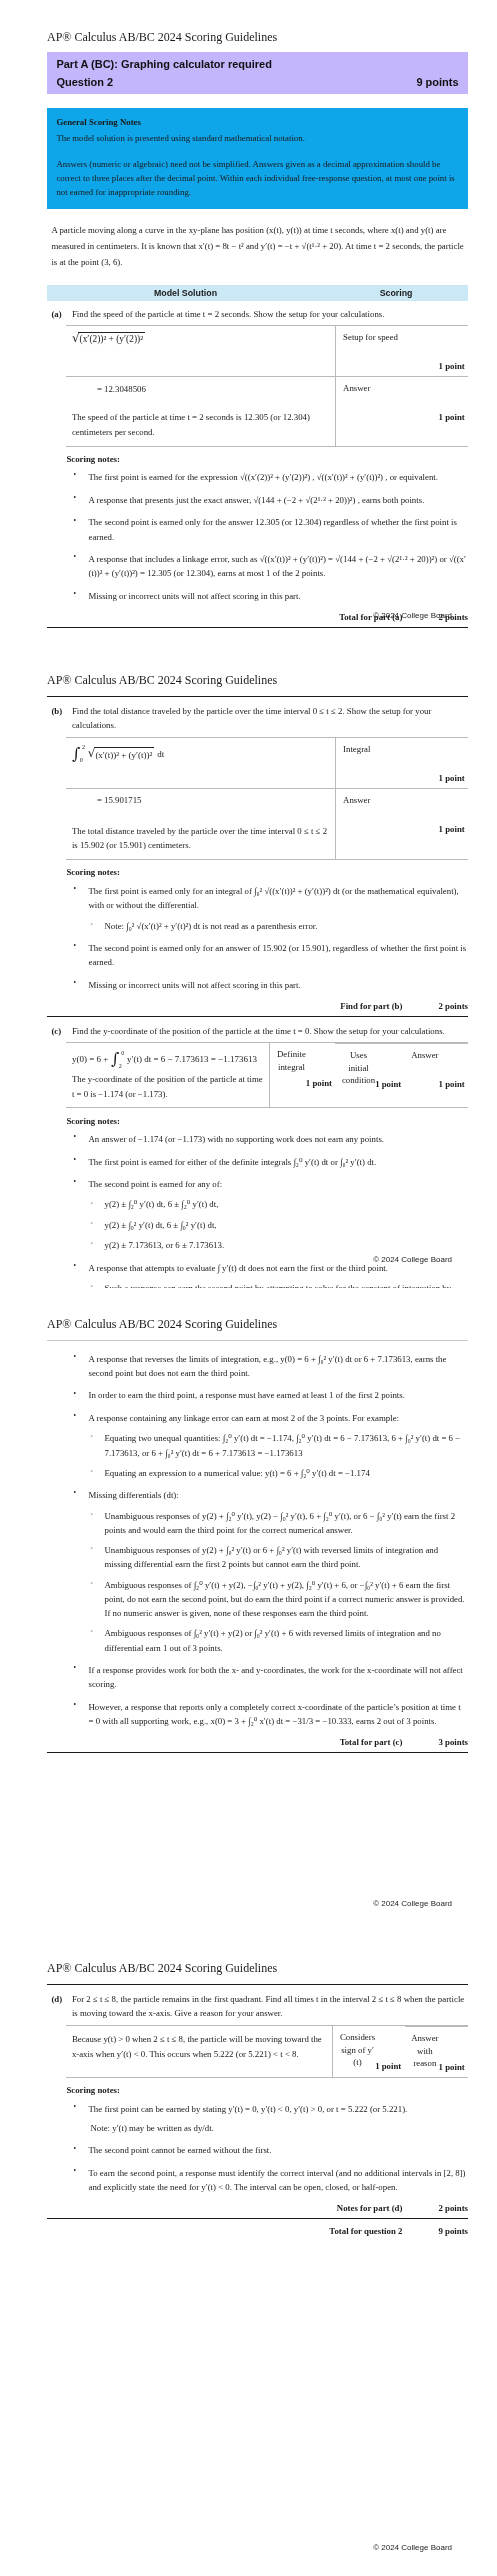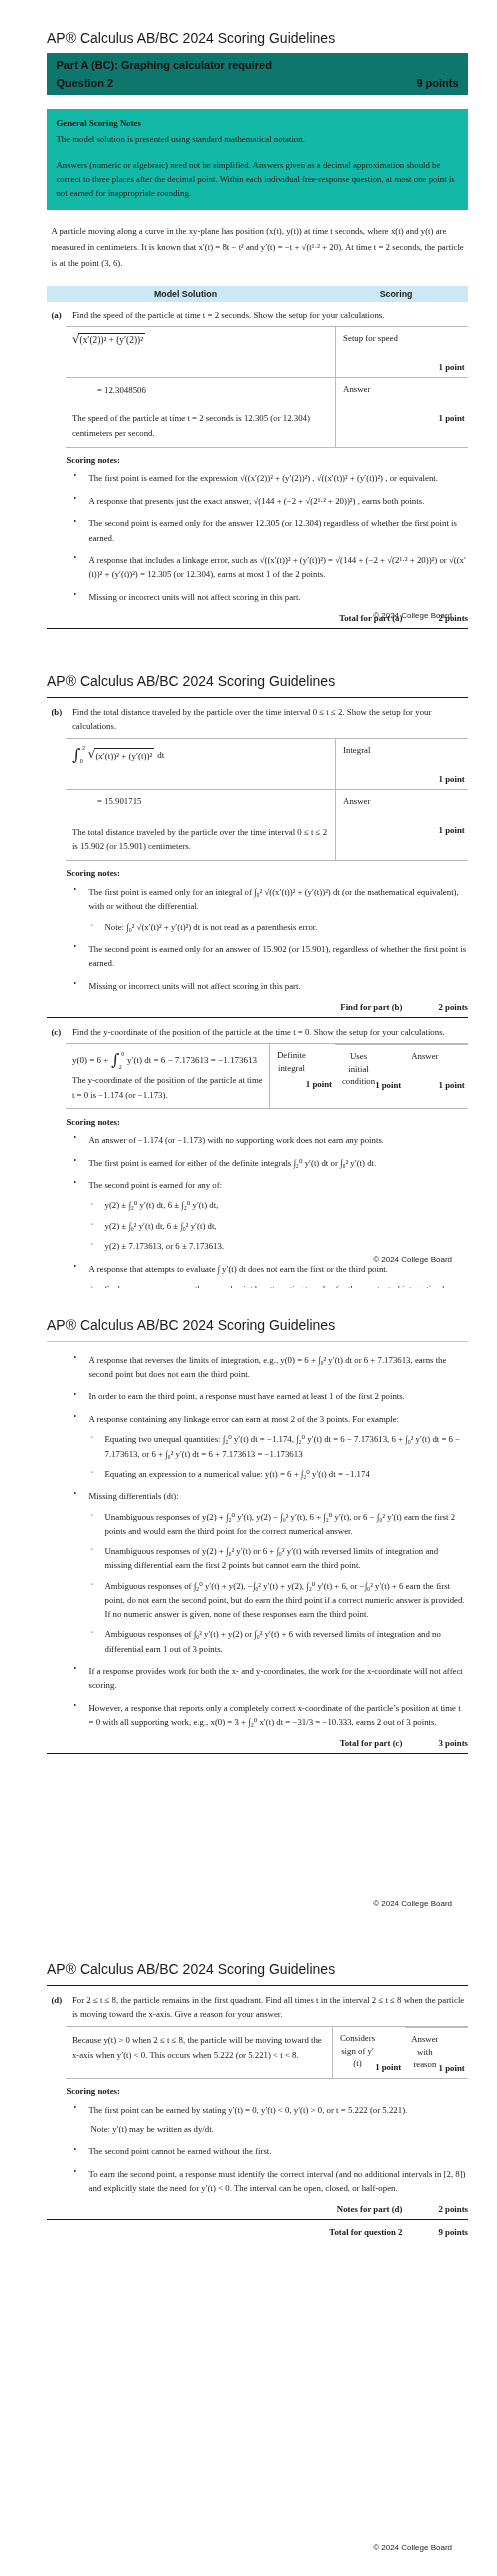--- a/index.html
+++ b/index.html
@@ -1,28 +1,28 @@
 <!DOCTYPE html>
 <html style="font-size:8.8px"><head>
 <meta charset="utf-8">
 <style>
   html,body{margin:0;padding:0;background:#fff;}
   body{width:498px;font-family:"Liberation Serif","DejaVu Serif",serif;font-size:8.8px;color:#1a1a1a;}
   .page{position:relative;width:498px;height:644px;overflow:hidden;background:#fff;}
   .inner{padding:30px 30px 0 47px;}
   .inner.p2{padding-top:29px;}
-  .doc-header{font-family:Liberation Sans, sans-serif;font-size:14px;color:#1b1b1b;}
+  .doc-header{font-family:Liberation Serif, serif;font-size:12px;color:#1b1b1b;}
   .hrule{border-bottom:1.7px solid #1a1a1a;margin-top:7.7px;}
   .hrule-thin{border-bottom:0.8px solid #c9c9c9;margin-top:7.7px;}
 
   
-  .band{background:#0f766e;margin-top:7.2px;padding:5.5px 9.4px 6.6px;font-family:"Liberation Sans","DejaVu Sans",sans-serif;font-weight:bold;color:#111;}
+  .band{background:#c4b5fd;margin-top:7.2px;padding:5.5px 9.4px 6.6px;font-family:"Liberation Sans","DejaVu Sans",sans-serif;font-weight:bold;color:#111;}
   .band .b1{font-size:11px;line-height:1.25;}
   .band .b2{display:flex;justify-content:space-between;font-size:11px;margin-top:4.4px;text-align:center;}
-  .gsn{background:#14b8a6;margin-top:13.3px;padding:7.2px 9.4px 9.4px;line-height:1.62;}
+  .gsn{background:#0ea5e9;margin-top:13.3px;padding:7.2px 9.4px 9.4px;line-height:1.62;}
   .gsn-h{font-weight:bold;margin-bottom:1.7px;}
   .gsn p{margin:0;}
   .gsn p.p2{margin-top:11.6px;}
   .problem{margin:12.7px 1.1px 0 4.4px;line-height:1.85;}
 
   
   .mshead{display:flex;background:#cbe8f7;margin-top:15px;font-family:"Liberation Sans","DejaVu Sans",sans-serif;font-weight:bold;font-size:8.8px;}
   .mh-l{width:277px;text-align:center;padding:2.8px 0 3.3px;}
   .mh-r{flex:1;text-align:center;padding:2.8px 0 3.3px;}
   .prompt{display:flex;margin:5.5px 0 4.4px 4.4px;line-height:1.6;}

